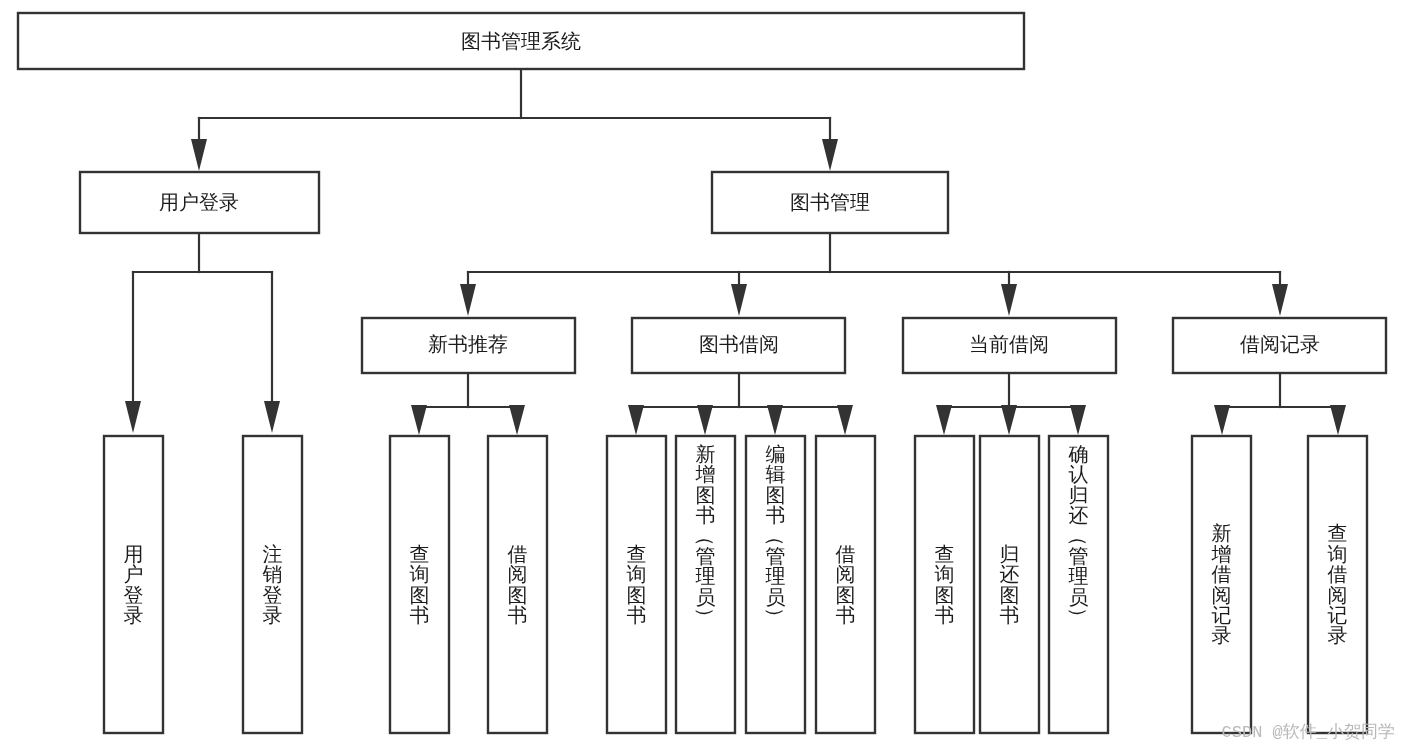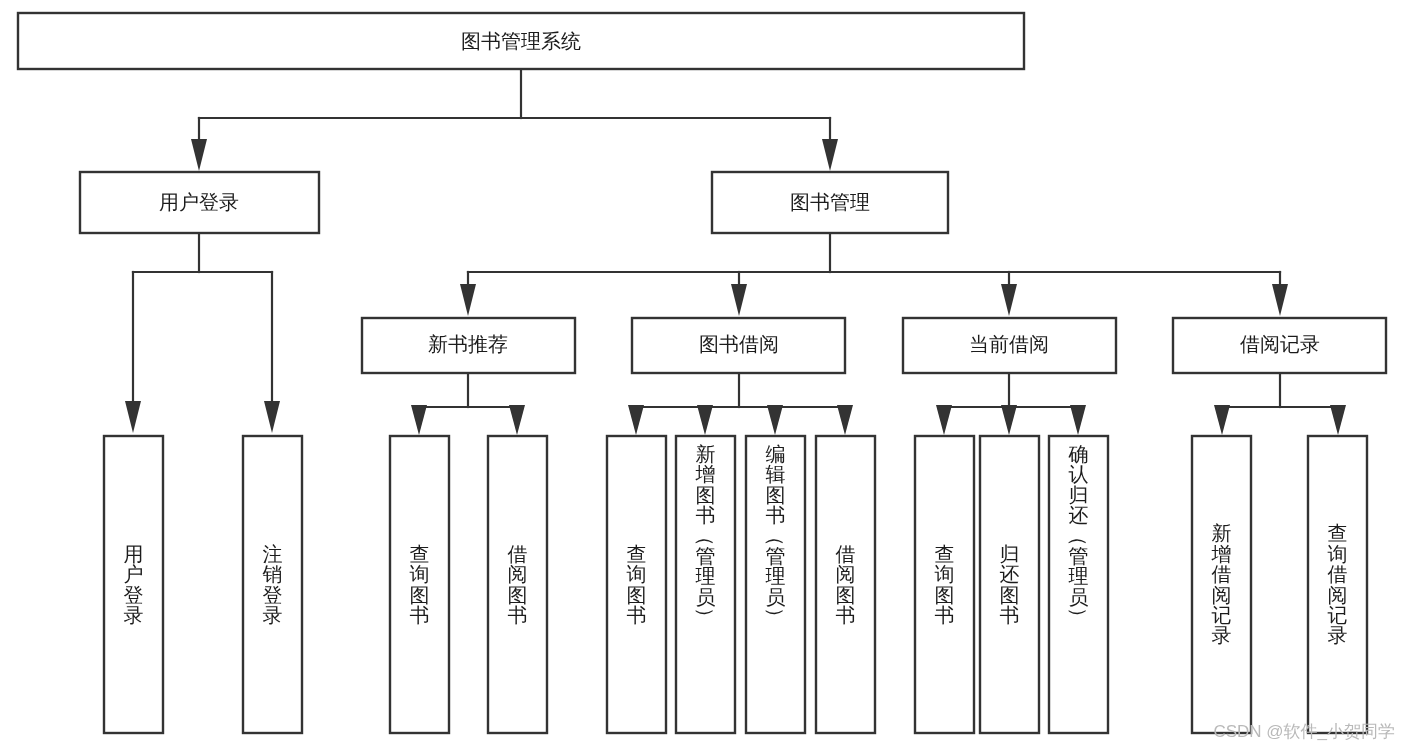--- a/index.html
+++ b/index.html
@@ -45,21 +45,21 @@
   }
   .vlabel span{display:block;}
   .rot{transform:rotate(90deg);}
 
   #watermark{
     position:absolute;
     right:10px;bottom:4px;
     font-size:17px;
     color:#b9b9b9;
     white-space:nowrap;
-    font-family:Liberation Sans, sans-serif;
+    font-family:Liberation Mono, monospace;
   }
 </style>
 </head>
 <body>
 
 <svg id="canvas" viewBox="0 0 1405 747">
   <defs></defs>
 
   <g>
 

